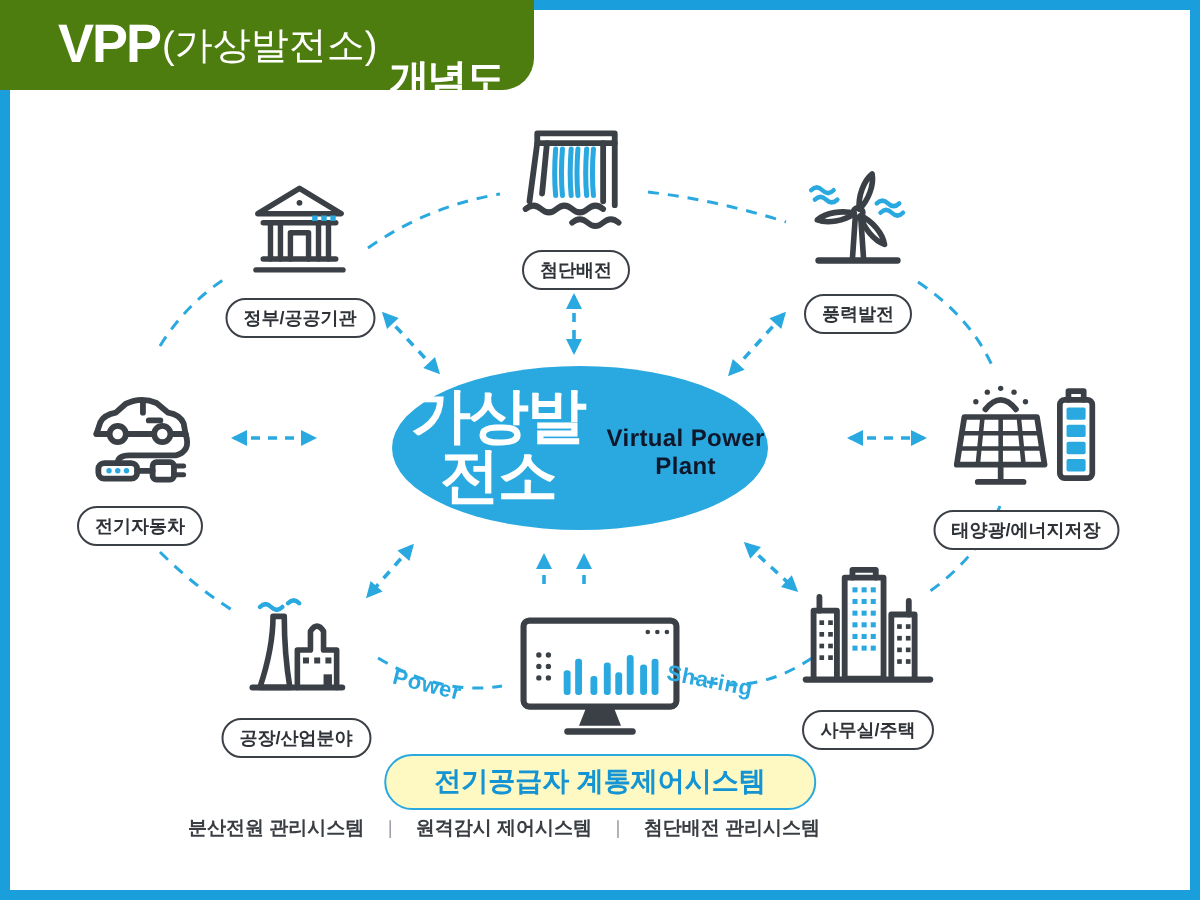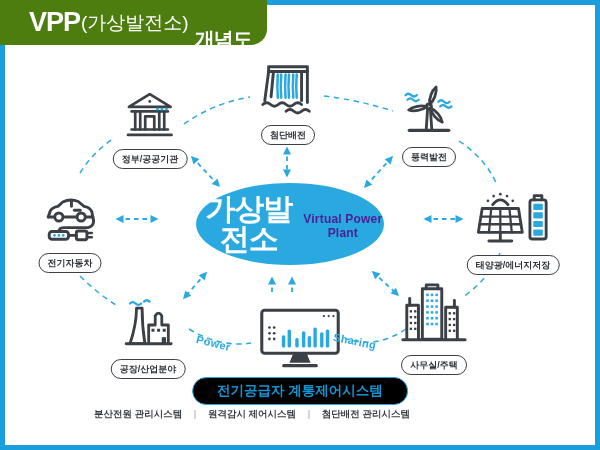--- a/index.html
+++ b/index.html
@@ -20,21 +20,21 @@
   #banner .paren{font-size:19px;font-weight:500;margin-left:1px;}
   #banner .rest{font-size:20px;font-weight:800;margin-left:6px;letter-spacing:-1px;margin-top:34px;}
   
   #ellipse{
     position:absolute;left:196px;top:183px;width:188px;height:82px;
     background:#2aa9e0;border-radius:50%;
     display:flex;flex-direction:row;align-items:center;justify-content:center;
     color:#fff;text-align:center;
   }
   #ellipse .big{font-size:30px;font-weight:800;letter-spacing:-1px;line-height:1;}
-  #ellipse .sub{font-size:12px;font-weight:600;color:#4c1d95;margin-top:4px;letter-spacing:.2px;}
+  #ellipse .sub{font-size:12px;font-weight:600;color:#0f172a;margin-top:4px;letter-spacing:.2px;}
   
   .node{position:absolute;display:flex;flex-direction:column;align-items:center;transform:translateX(-50%);}
   .pill{
     margin-top:5px;font-size:9px;font-weight:700;color:#2f3338;background:#fff;
     border:1.5px solid #3b4046;border-radius:10px;padding:2.5px 8px;white-space:nowrap;
   }
   #node-gov{left:150px;top:86px;}
   #node-hydro{left:288px;top:58px;}
   #node-wind{left:429px;top:82px;}
   #node-ev{left:70px;top:186px;}
@@ -42,21 +42,21 @@
   #node-factory{left:148px;top:296px;}
   #node-buildings{left:434px;top:282px;}
   #node-monitor{left:300px;top:306px;}
   
   #signal-label{
     position:absolute;left:288px;top:294px;transform:translateX(-50%);
     font-size:9px;font-weight:700;color:#2aa9e0;white-space:nowrap;
   }
   #system-pill{
     position:absolute;left:300px;top:377px;transform:translateX(-50%);
-    font-size:13.5px;font-weight:800;color:#1494d2;background:#000000;
+    font-size:13.5px;font-weight:800;color:#1494d2;background:#fef9c3;
     border:1.8px solid #2aa9e0;border-radius:16px;padding:4px 24px;white-space:nowrap;
   }
   #subsystems{
     position:absolute;left:0;top:408px;width:504px;text-align:center;
     font-size:9.5px;font-weight:700;color:#3a3e43;
   }
   #subsystems .div{color:#9aa0a6;margin:0 9px;font-weight:400;}
   
   .flow-label{
     position:absolute;font-size:11px;font-weight:700;color:#2aa9e0;letter-spacing:.4px;white-space:nowrap;

